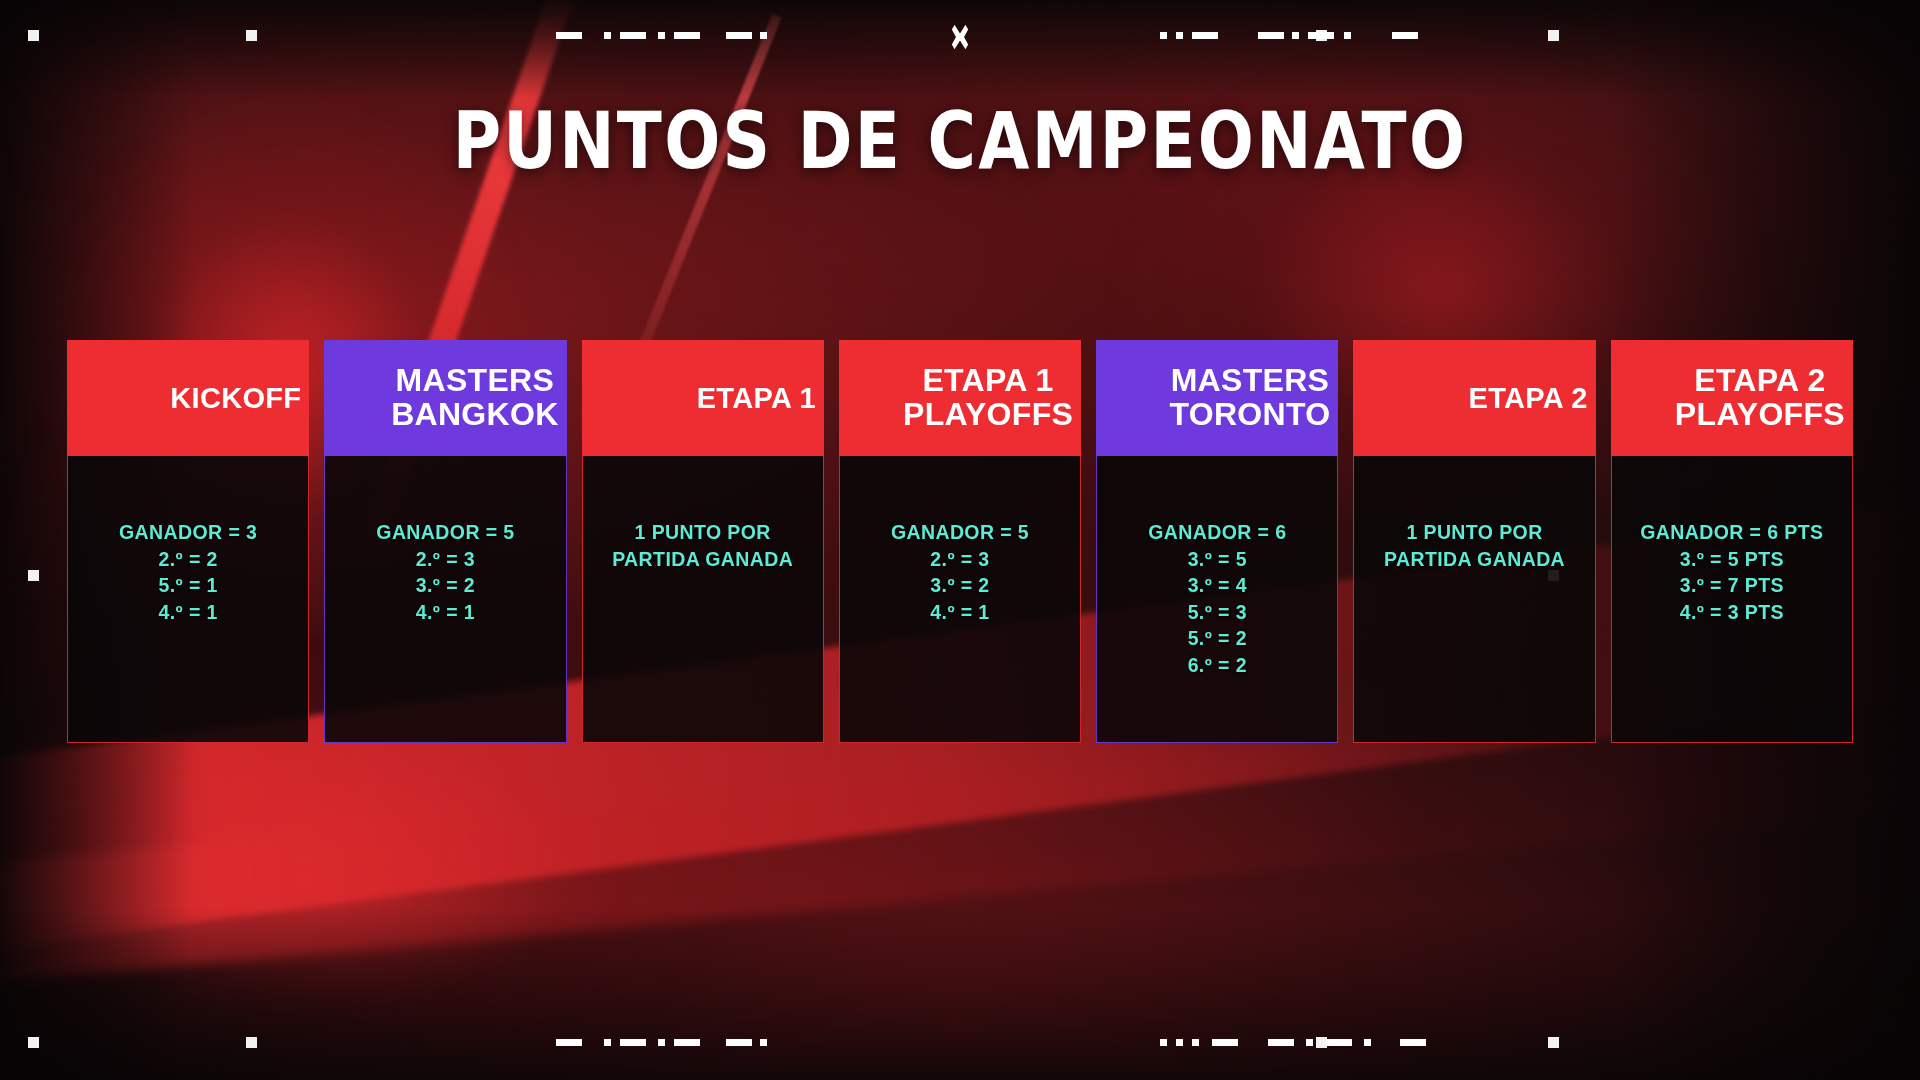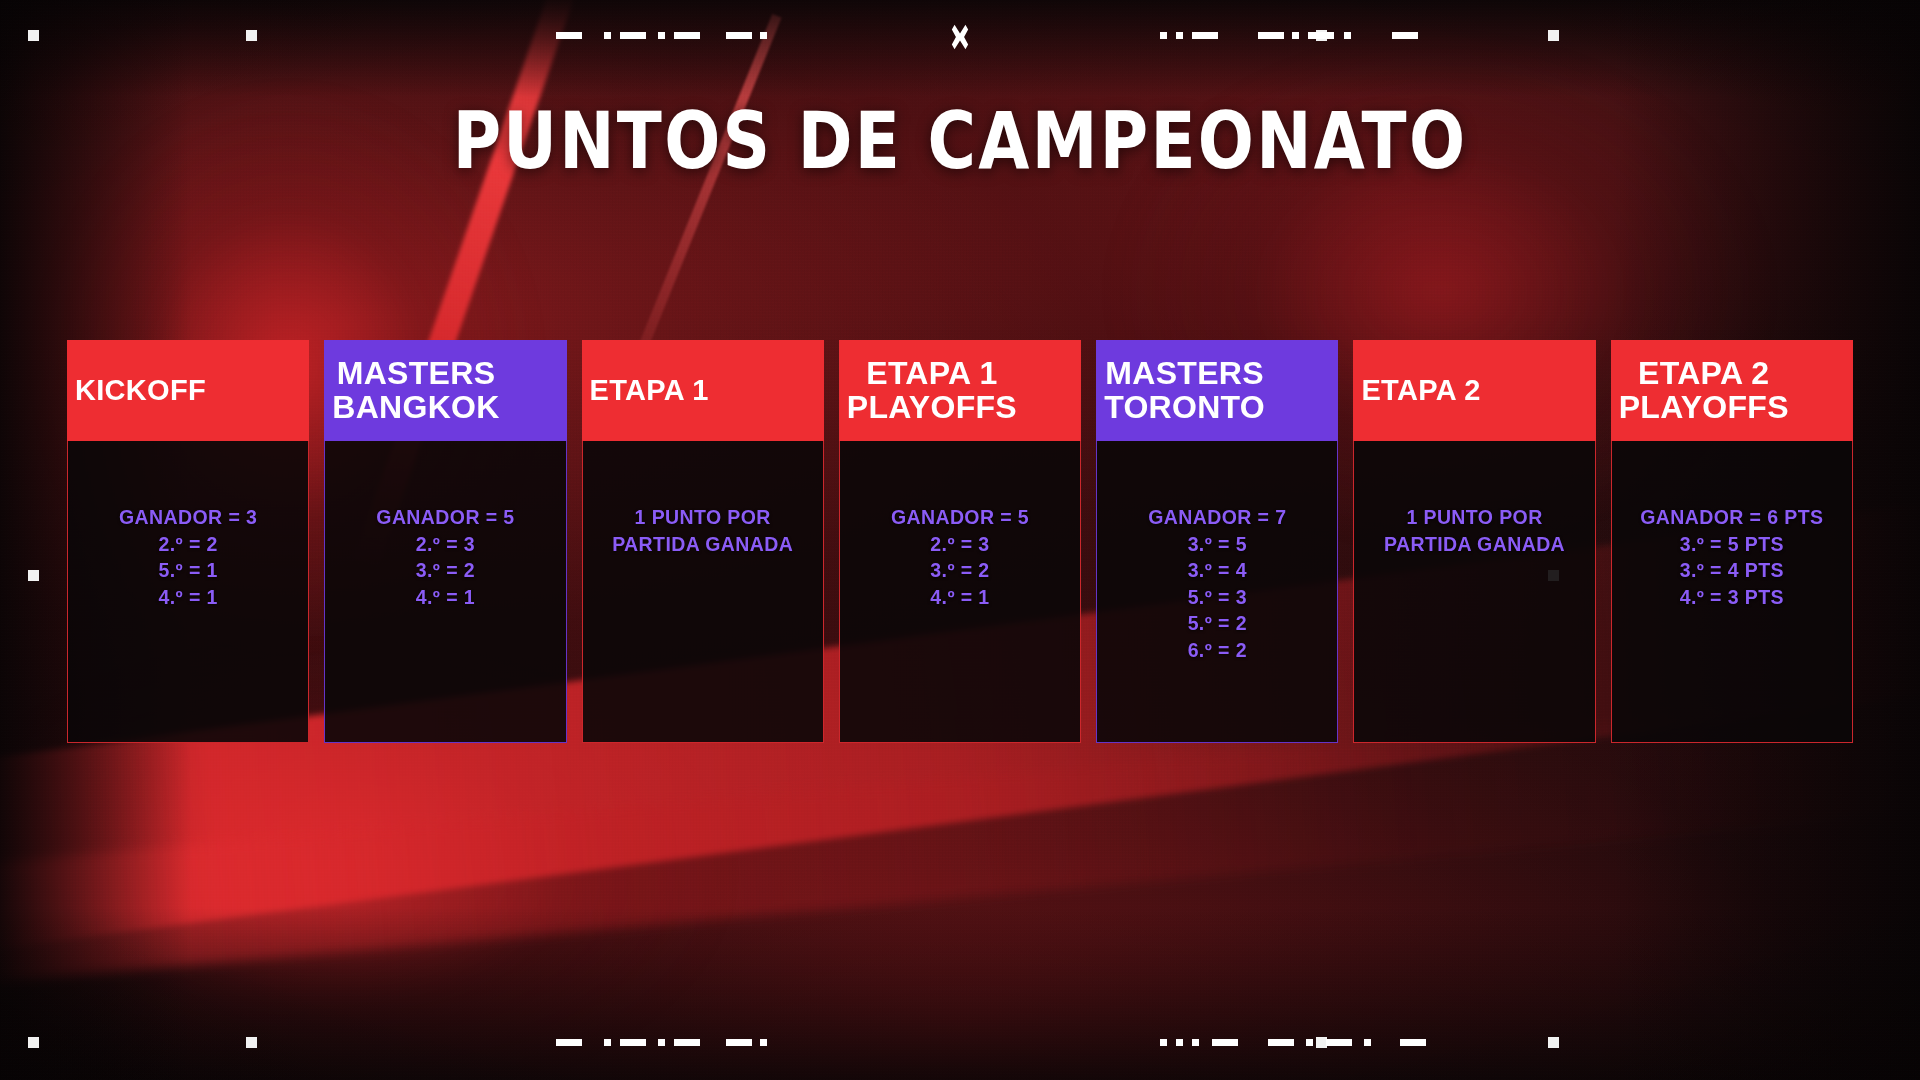--- a/index.html
+++ b/index.html
@@ -87,38 +87,38 @@
     font-size:78px; font-weight:700; letter-spacing:2.5px;
     transform:scaleX(.94); transform-origin:center;
     text-shadow:0 3px 14px rgba(0,0,0,.55);
   }
 
   
   #cards { position:absolute; left:67px; top:340px; width:1786px; height:403px;
            display:flex; gap:15px; }
   .card { flex:1 1 0; display:flex; flex-direction:column; min-width:0; }
   .card-head {
-    height:101px; display:flex; align-items:center; justify-content:flex-start;
+    height:116px; display:flex; align-items:center; justify-content:flex-end;
     padding:7px 8px; text-align:center;
   }
   .card-head-text {
     color:#fff; font-weight:700; font-size:29px; line-height:1.06;
     letter-spacing:.3px;
     font-family:"Liberation Sans","DejaVu Sans", sans-serif;
   }
   .card-head-text.two-line { font-size:32px; }
   .card-body {
     flex:1; background:rgba(11,7,8,.90);
     border:1px solid rgba(236,45,50,.85);
     border-top:none;
     padding-top:63px; text-align:center;
   }
   .card.purple .card-body { border-color:rgba(110,58,222,.9); }
   .line {
-    color:#8b5cf6; font-weight:700; font-size:19.5px; line-height:26.5px;
+    color:#5eead4; font-weight:700; font-size:19.5px; line-height:26.5px;
     letter-spacing:.4px; white-space:nowrap;
     font-family:"Liberation Sans","DejaVu Sans", sans-serif;
     text-shadow:0 1px 3px rgba(0,0,0,.7);
   }
 
   
   .footer {
     position:absolute; left:0; bottom:22px; width:100%; text-align:center;
     color:#ffffff; font-weight:700; font-size:21px; letter-spacing:.6px;
     font-family:"Liberation Sans","DejaVu Sans", sans-serif;
@@ -253,21 +253,21 @@
         </div>
       </div>
       <div class="card purple">
         <div class="card-head" style="background: rgb(110, 58, 222);">
           <div class="card-head-text two-line">
             <div>MASTERS</div>
             <div>TORONTO</div>
           </div>
         </div>
         <div class="card-body">
-          <div class="line">GANADOR = 7</div>
+          <div class="line">GANADOR = 6</div>
           <div class="line">3.º = 5</div>
           <div class="line">3.º = 4</div>
           <div class="line">5.º = 3</div>
           <div class="line">5.º = 2</div>
           <div class="line">6.º = 2</div>
         </div>
       </div>
       <div class="card red">
         <div class="card-head" style="background: rgb(238, 45, 50);">
           <div class="card-head-text">
@@ -282,20 +282,20 @@
       <div class="card red">
         <div class="card-head" style="background: rgb(238, 45, 50);">
           <div class="card-head-text two-line">
             <div>ETAPA 2</div>
             <div>PLAYOFFS</div>
           </div>
         </div>
         <div class="card-body">
           <div class="line">GANADOR = 6 PTS</div>
           <div class="line">3.º = 5 PTS</div>
-          <div class="line">3.º = 4 PTS</div>
+          <div class="line">3.º = 7 PTS</div>
           <div class="line">4.º = 3 PTS</div>
         </div>
       </div>
     </div>
 
 
 </div>
 
 </body></html>

